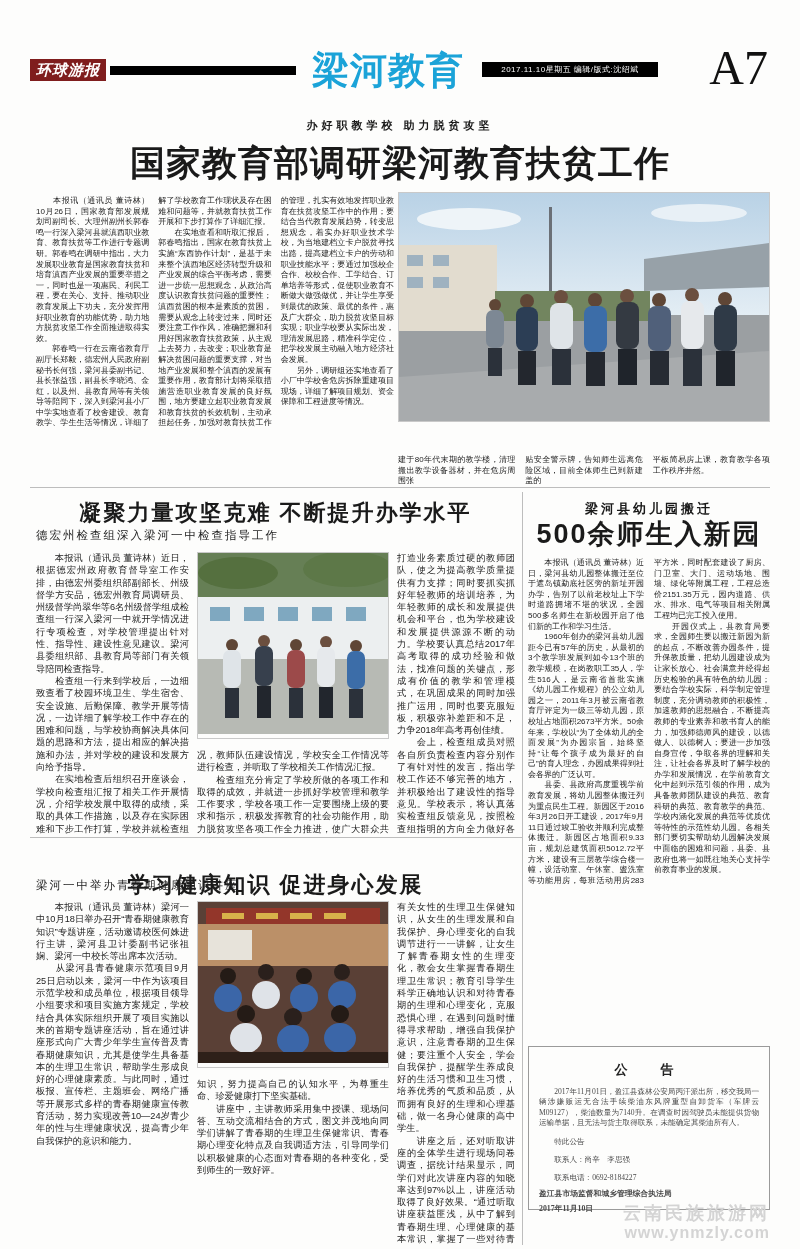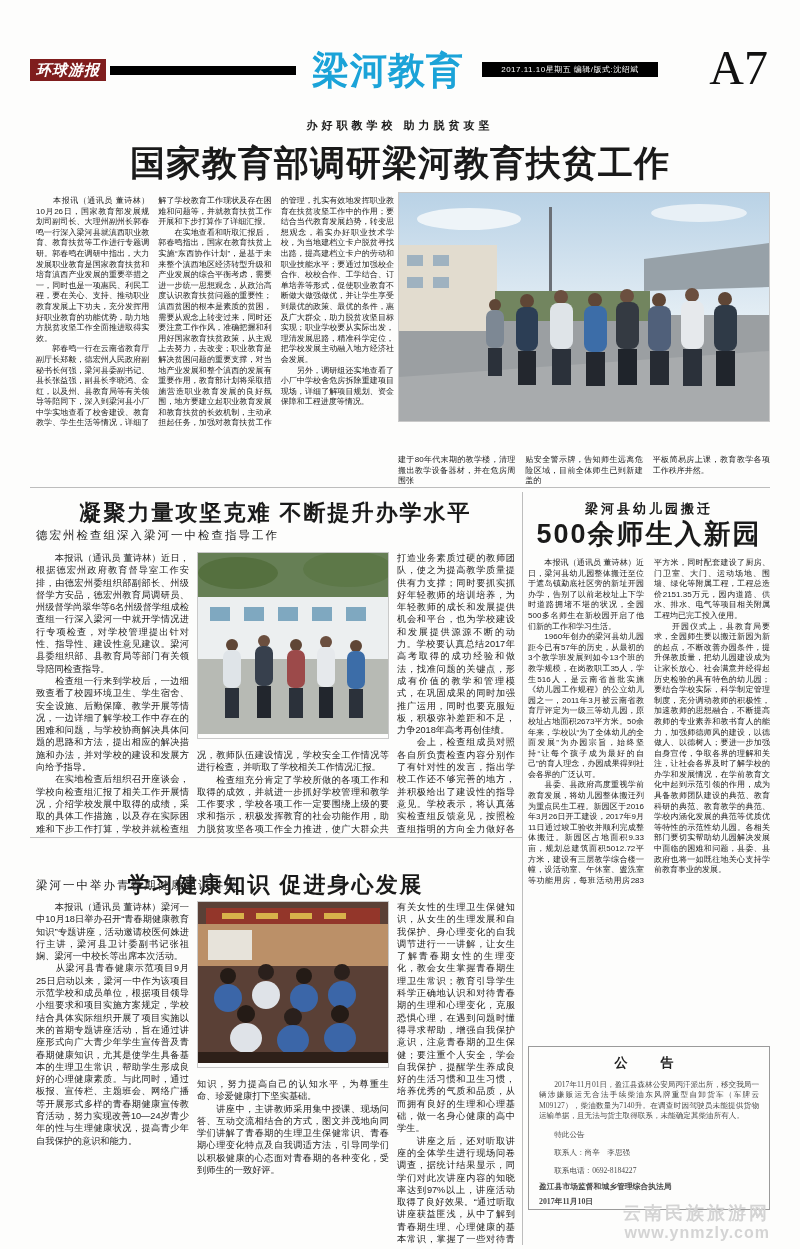--- a/index.html
+++ b/index.html
@@ -57,21 +57,21 @@
              font-size:13px;letter-spacing:3px;font-weight:600;}
   .a3-title{position:absolute;left:528px;top:516px;width:242px;text-align:center;
             font-size:27px;font-weight:900;letter-spacing:2px;}
   .a3-body{position:absolute;left:528px;top:558px;width:242px;height:482px;
            column-count:2;column-gap:10px;font-size:8px;line-height:10.6px;color:#222;}
   
   .notice{position:absolute;left:528px;top:1046px;width:242px;height:164px;
           border:1px solid #9a9a9a;box-sizing:border-box;padding:7px 10px;
           font-family:"Liberation Serif",serif;color:#4a4a4a;}
   .notice-title{text-align:center;font-size:13px;font-weight:bold;letter-spacing:10px;
-                color:#222;margin-bottom:4px;}
+                color:#222;margin-bottom:4px;margin-top:7px;}
   .notice-body{font-size:7.6px;line-height:10.4px;margin-top:8px;}
   .notice-sig{text-align:left;font-size:7.8px;line-height:11px;font-weight:bold;margin-top:4px;}
   
   .watermark{position:absolute;right:30px;top:1204px;text-align:right;color:#d4d4d4;
              font-weight:800;line-height:1.1;}
   .wm1{font-size:18px;letter-spacing:3px;}
   .wm2{font-size:16px;letter-spacing:1px;}
 </style>
 </head>
 <body>

